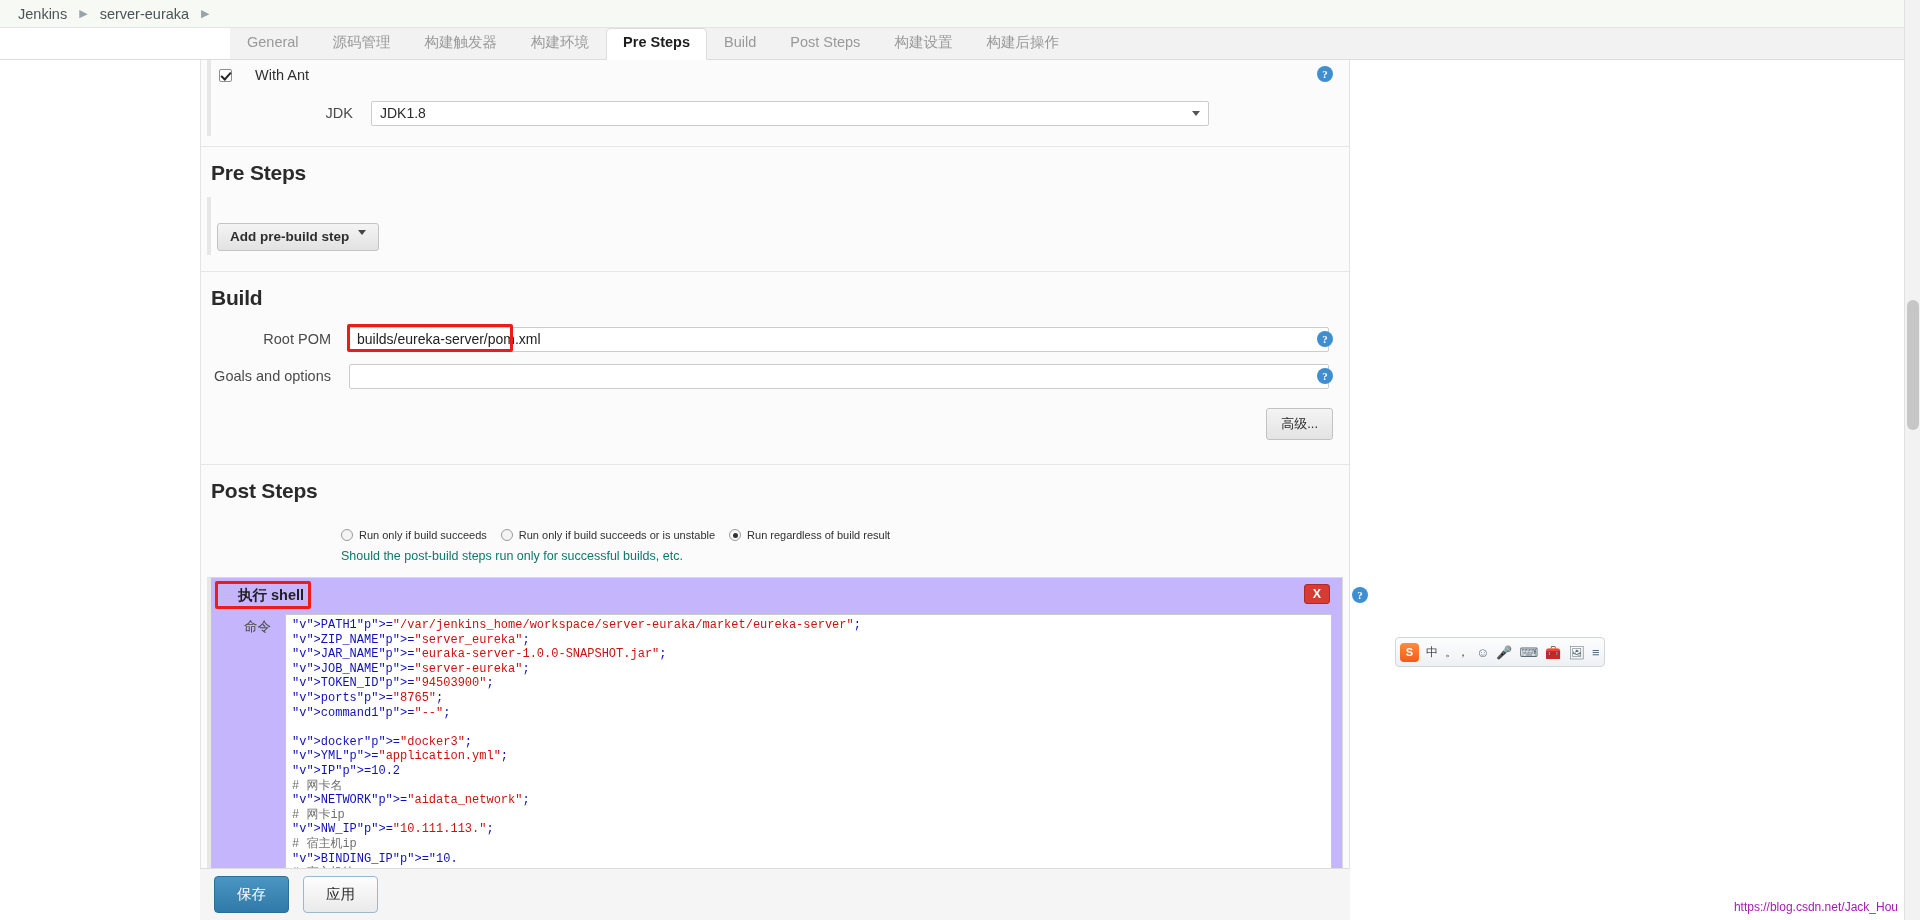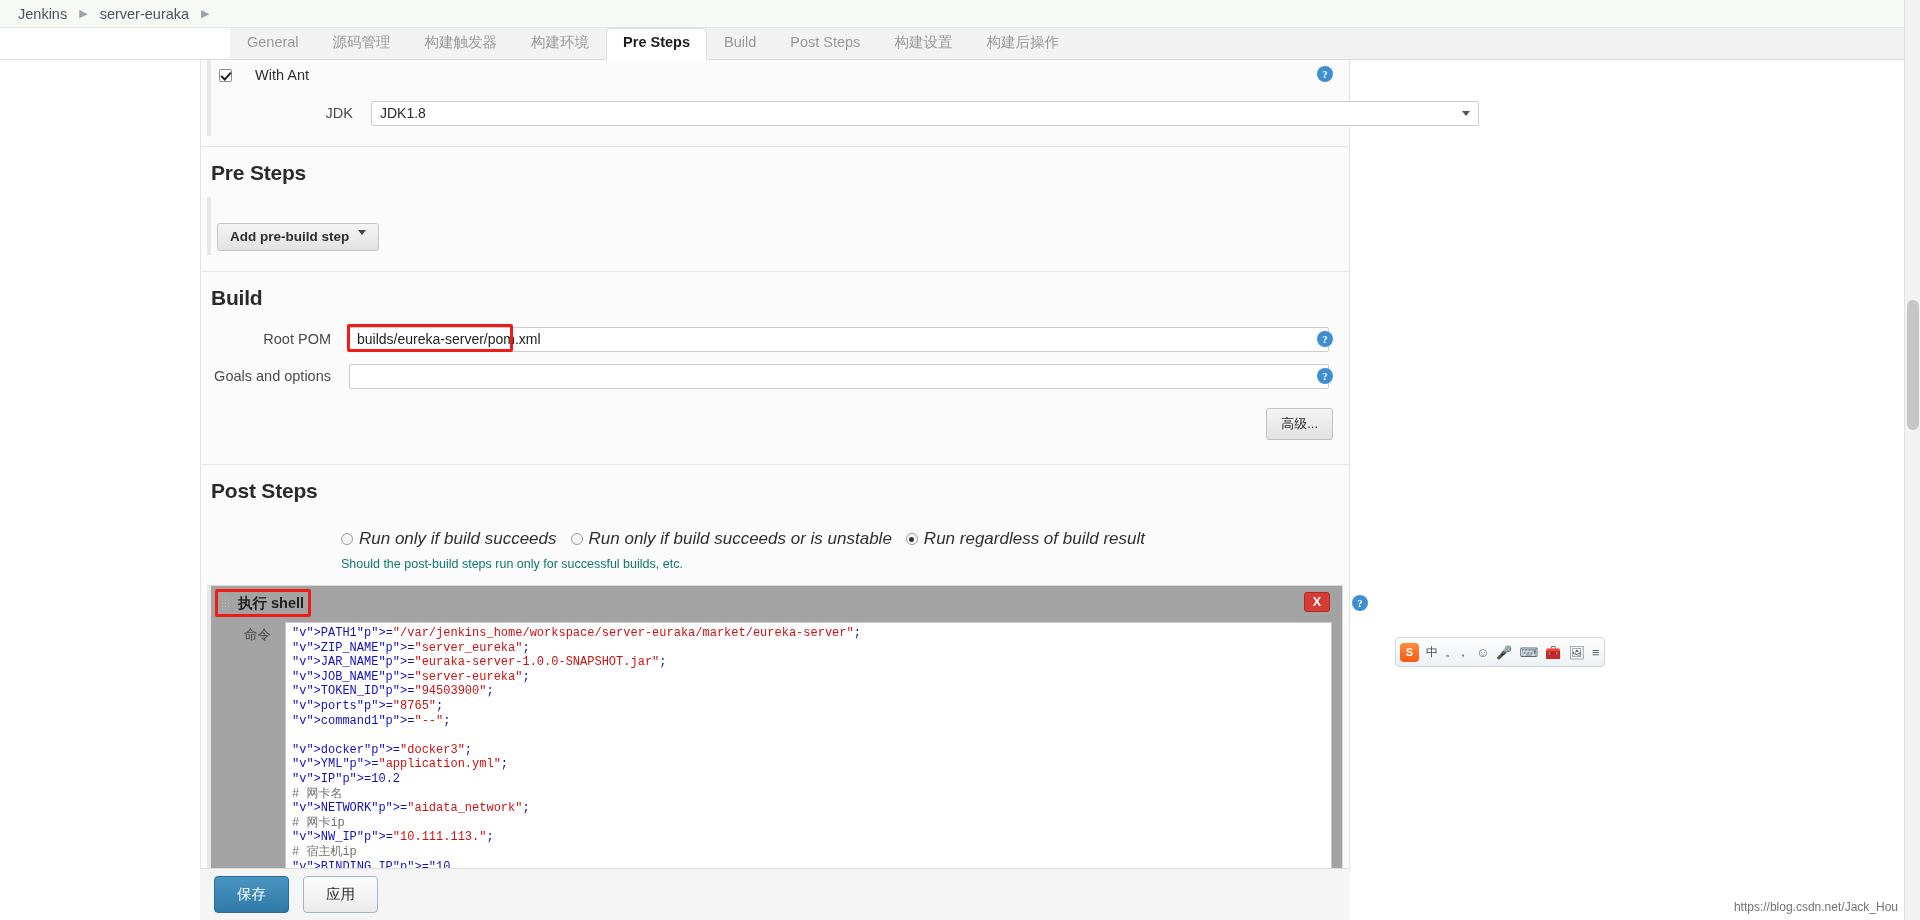--- a/index.html
+++ b/index.html
@@ -141,21 +141,21 @@
     border-left: 4px solid #e7e7e7;
     margin-left: 6px;
     padding-left: 12px;
   }
   .select-box {
     position: relative;
     height: 25px;
     background: #fff;
     border: 1px solid #ccc;
     border-radius: 2px;
-    width: 1108px;
+    width: 838px;
     display:flex;
     align-items:center;
     padding-left: 8px;
     font-size: 14px;
     color: #2b2b2b;
   }
   .select-arrow{
     position:absolute; right:8px; top: 9px;
     width: 0; height: 0;
     border-left: 4px solid transparent;
@@ -230,23 +230,22 @@
     font-size:13px;
     color:#2b2b2b;
     padding: 6px 14px;
   }
 
   .radio-row{
     display:flex;
     align-items:center;
     gap: 0px;
     padding: 14px 0 0 140px;
-    font-size: 17px;
+    font-size: 11px;
     color: #303030;
-    font-style: italic;
   }
   .radio {
     width: 12px; height:12px;
     border-radius: 50%;
     border: 1px solid #9a9a9a;
     background: #f4f4f4;
     display:inline-block;
     margin-right: 6px;
     position:relative;
   }
@@ -263,21 +262,21 @@
     font-size: 12.5px;
     color: #0f766e;
     padding: 8px 0 0 140px;
   }
 
   
   .shell-block{
     position: relative;
     margin: 14px 6px 0 6px;
     border: 1px solid #d9d9d9;
-    background: #a3a3a3;
+    background: #c4b5fd;
     border-left: 4px solid #e7e7e7;
   }
   .shell-head{
     display:flex;
     align-items:center;
     height: 34px;
     padding-left: 10px;
     position: relative;
   }
   .grip{
@@ -397,21 +396,21 @@
     background: linear-gradient(#ff8b3d,#f45b16);
     color:#fff; font-size:11px; font-weight:bold;
     text-align:center; line-height:19px;
   }
   .ime-ic{ font-size: 13px; color:#5a6b78; }
 
   .watermark{
     position:absolute;
     right: 22px; bottom: 6px;
     font-size: 12px;
-    color: #737373;
+    color: #a21caf;
   }
 </style>
 </head>
 <body>
 
 <div class="page">
 
   <div class="breadcrumb-bar">
     <span class="crumb">Jenkins</span>
     <span class="crumb-sep">▶</span>

